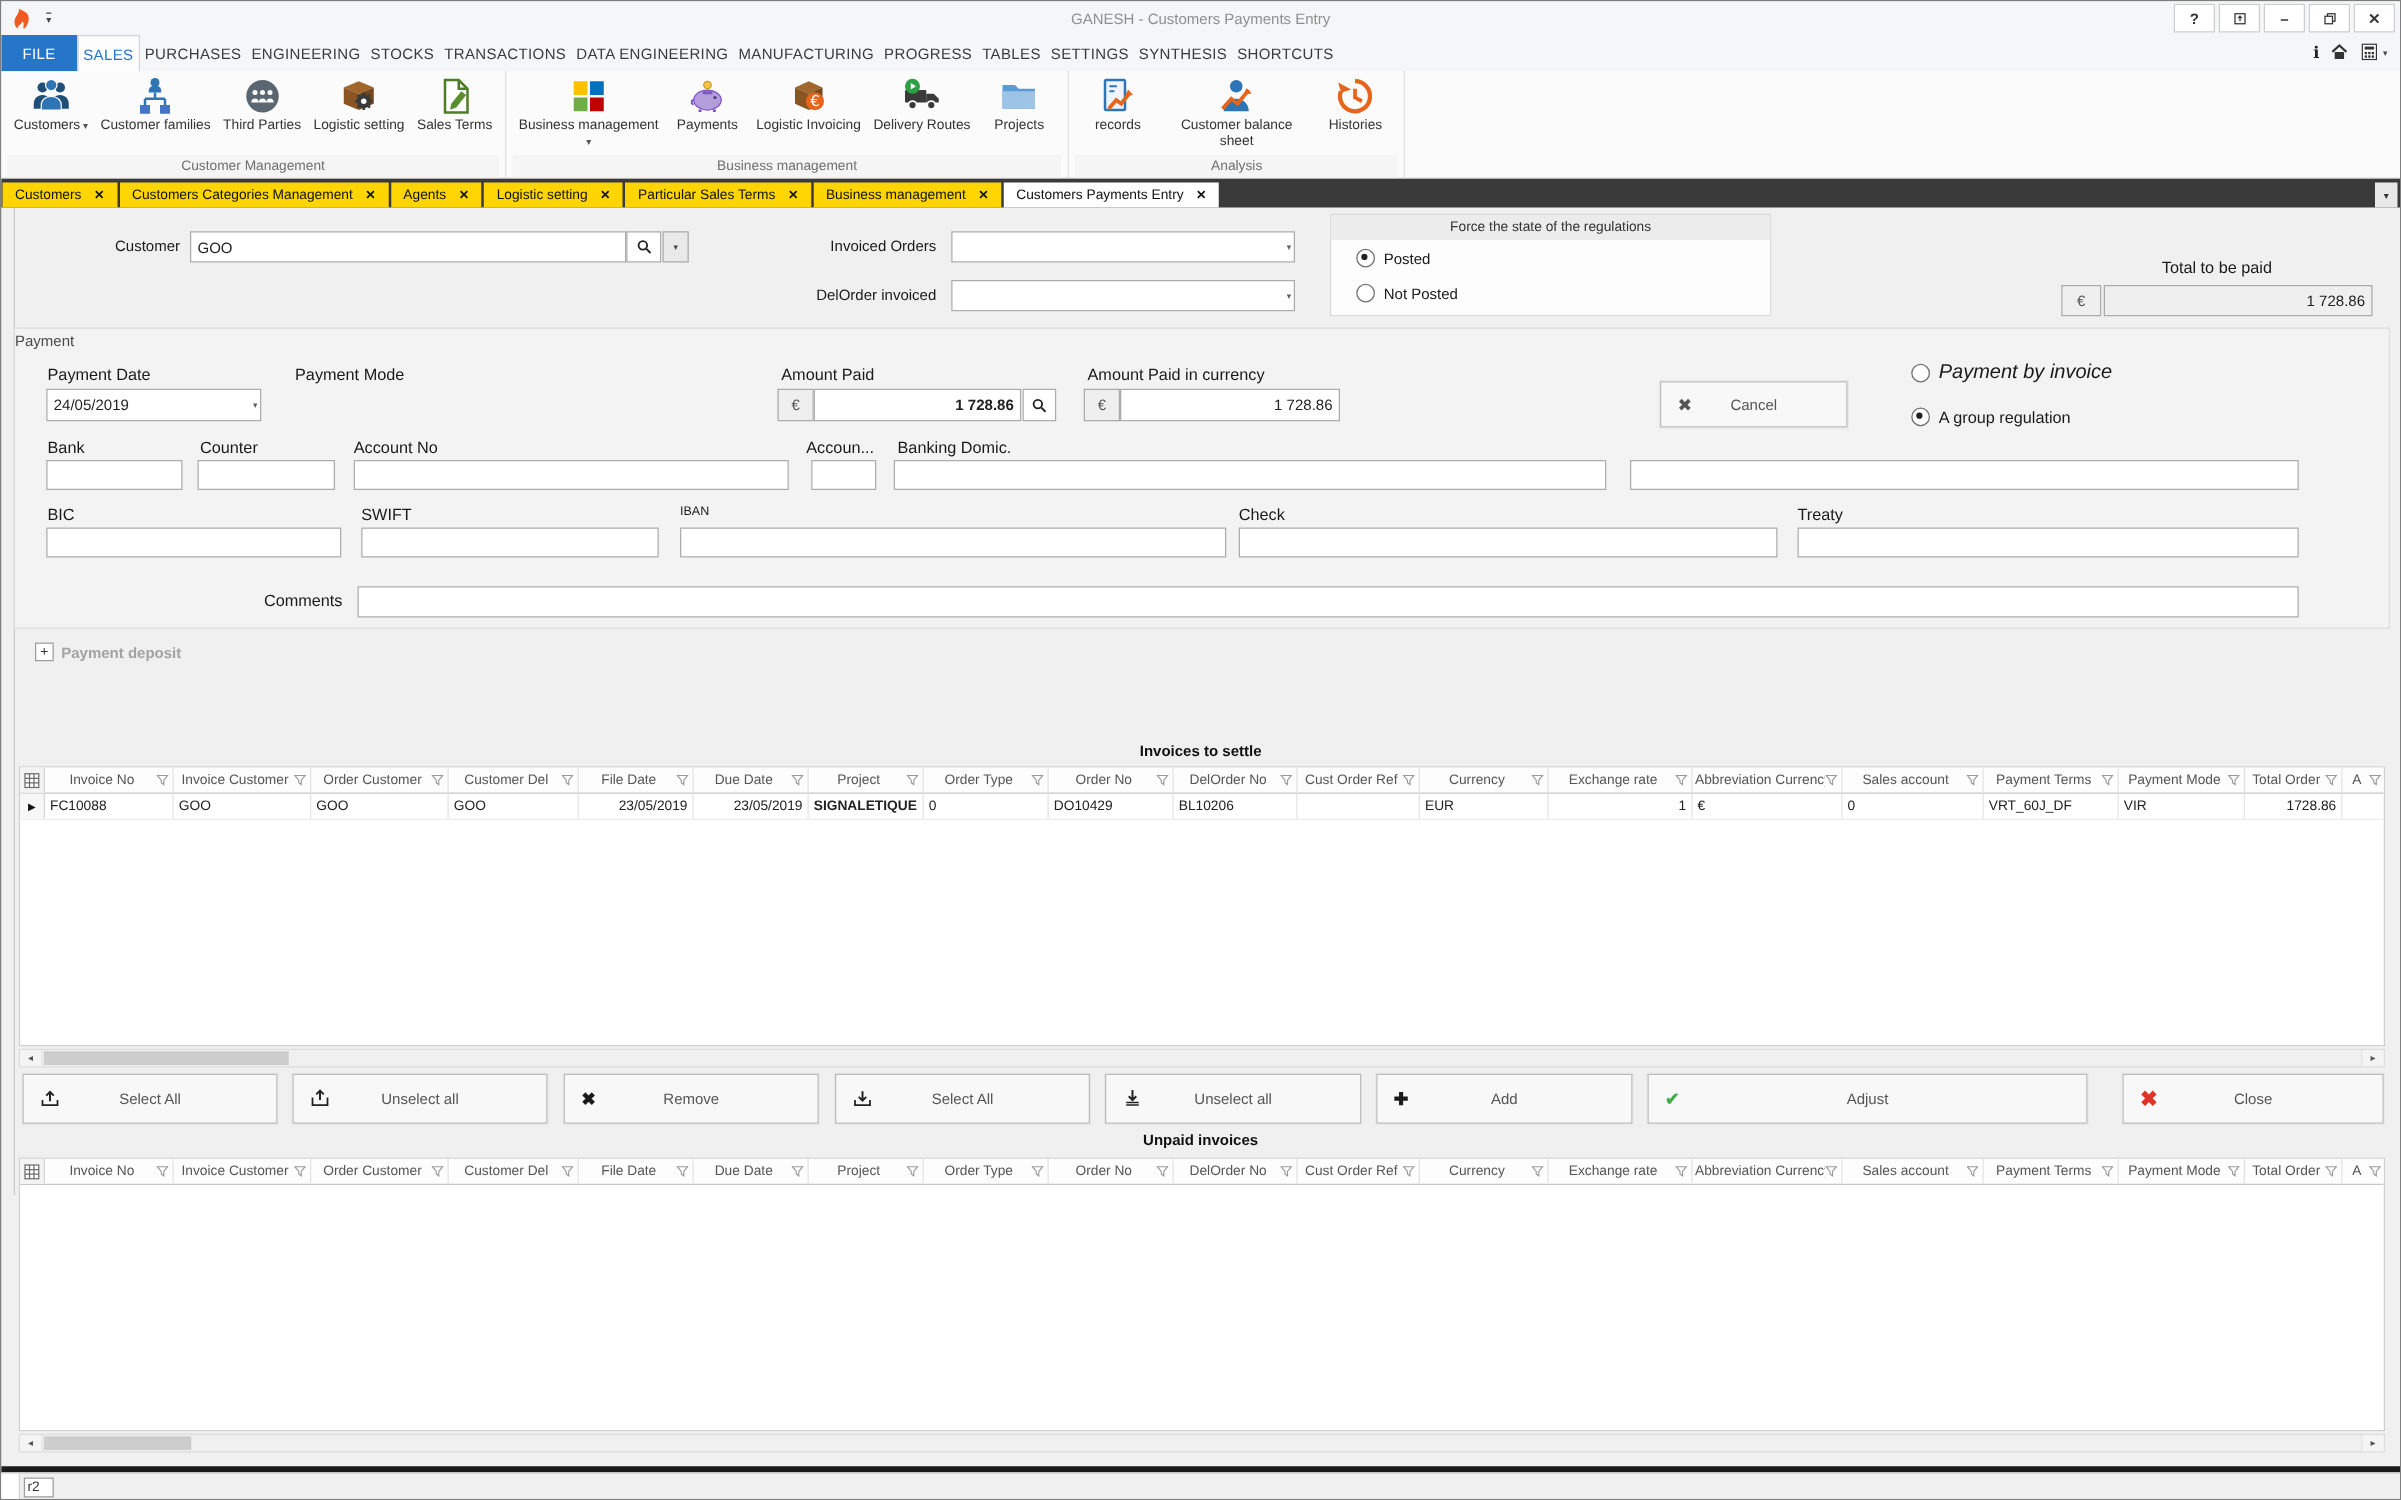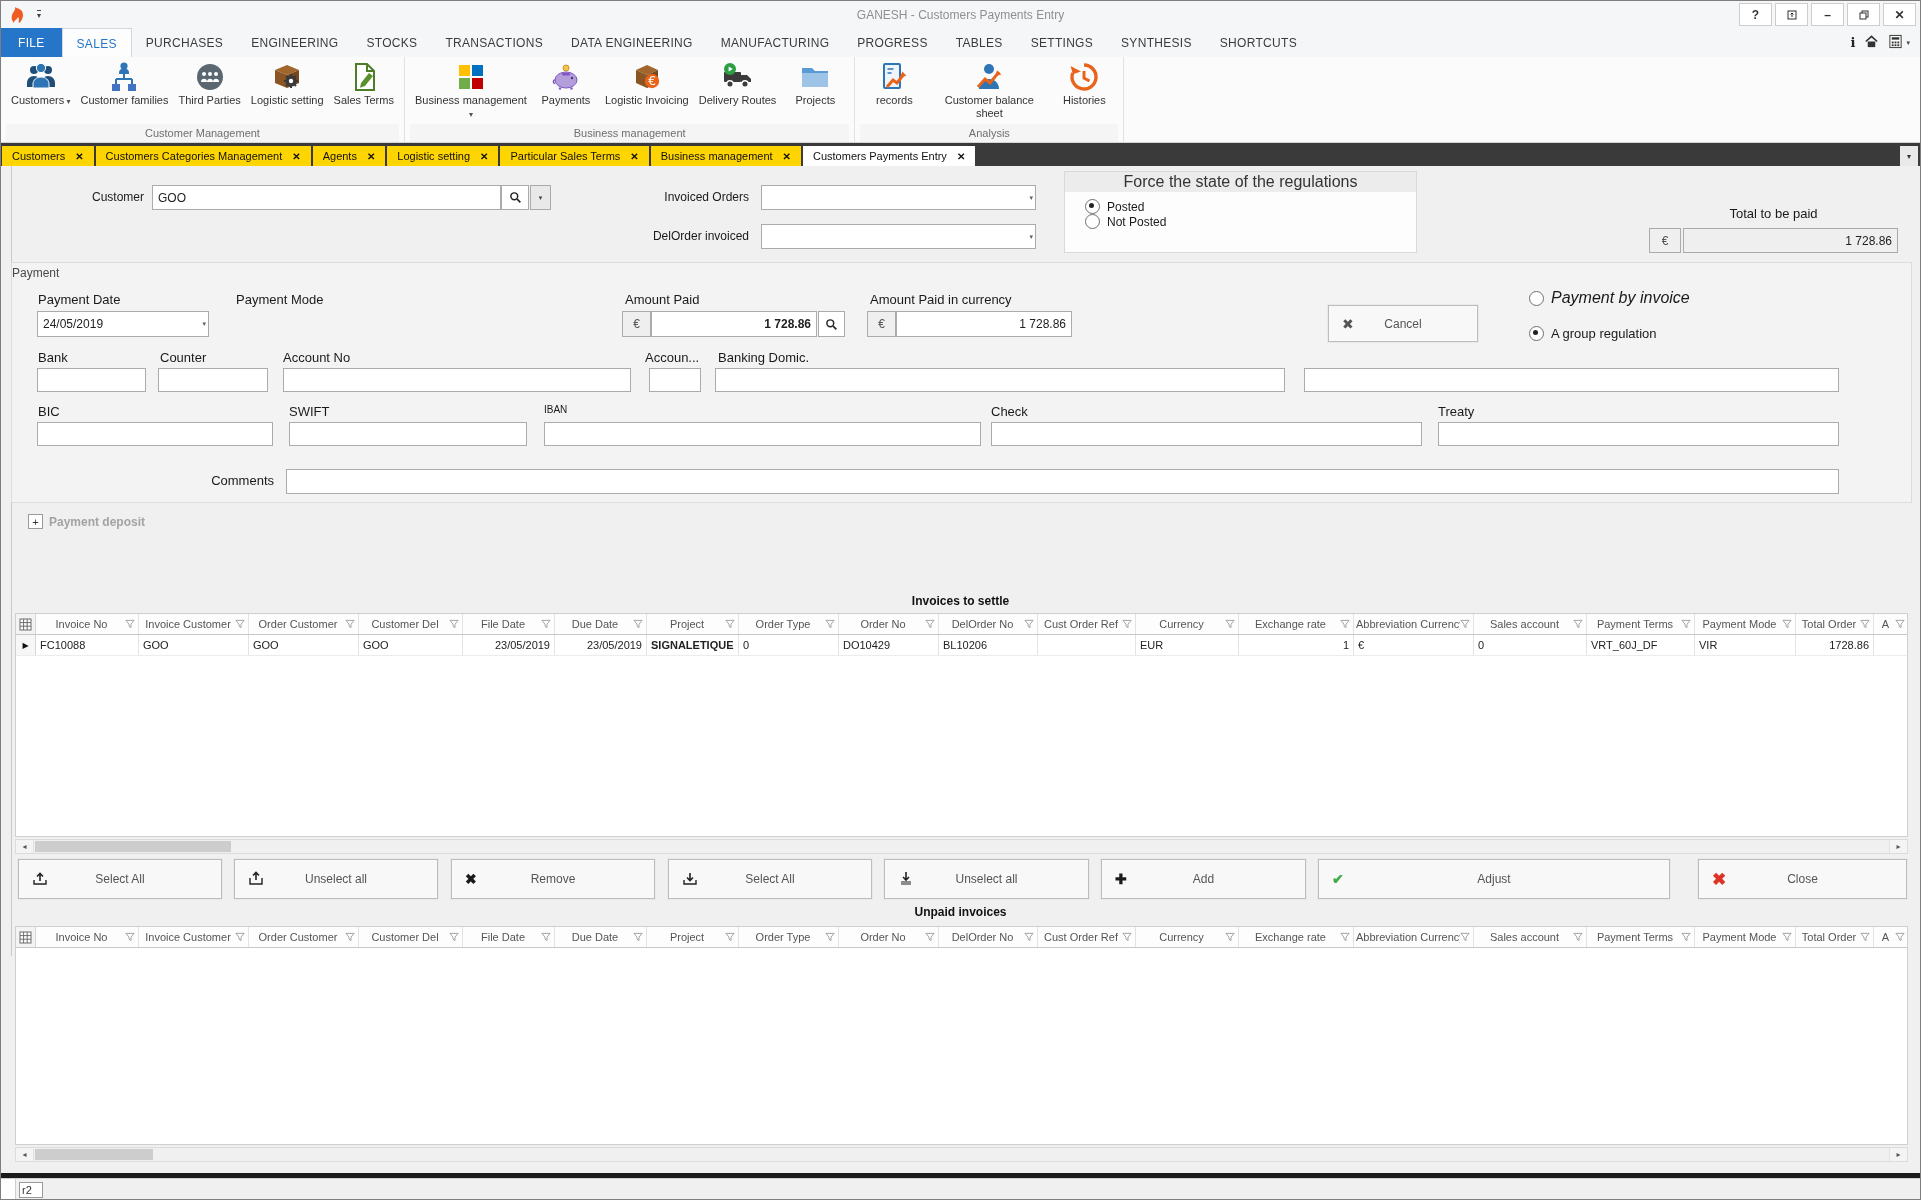--- a/index.html
+++ b/index.html
@@ -10,21 +10,21 @@
   #titlebar{position:absolute;left:0;top:0;width:100%;height:27px;background:#f5f6f7;display:flex;align-items:center}
   #app-logo{width:20px;height:20px;margin-left:8px}
   #qat-arrow{font-size:8px;color:#444;margin-left:8px;border-top:1px solid #444;line-height:8px;padding-top:1px}
   #win-title{position:absolute;left:0;right:0;text-align:center;color:#8f8f8f;font-size:12px;pointer-events:none}
   #win-controls{margin-left:auto;display:flex;padding-right:4px}
   .wctl{width:31px;height:21px;border:1px solid #cdcdcd;background:#fff;display:flex;align-items:center;justify-content:center;margin-left:3px;color:#333;font-size:12px;font-weight:bold}
   .wctl svg{width:10px;height:10px}
   
   #tabrow{position:absolute;left:0;top:27px;width:100%;height:29px;background:#f5f6f7;display:flex;align-items:flex-end}
   #ribbon-tab-bar{display:flex;height:29px}
-  .rtab{padding:0 14px;height:29px;display:flex;align-items:center;font-size:12px;color:#3b3b3b;letter-spacing:.3px;cursor:default}
+  .rtab{padding:0 4px;height:29px;display:flex;align-items:center;font-size:12px;color:#3b3b3b;letter-spacing:.3px;cursor:default}
   .rtab.file{background:#2576c9;color:#fff;padding:0 17px}
   .rtab.active{background:#fdfdfd;color:#2576c9;border:1px solid #d5d5d5;border-bottom:none}
   #tab-right-icons{margin-left:auto;display:flex;align-items:center;gap:9px;padding-right:10px;height:29px}
   #tab-right-icons .tri{font-size:13px;font-weight:bold;color:#222;font-family:"DejaVu Serif",serif}
   #tab-right-icons svg{width:15px;height:15px}
   #tab-right-icons .mini-drop{font-size:7px;color:#444;margin-left:-6px}
   
   #ribbon{position:absolute;left:0;top:56px;width:100%;height:85px;background:#fbfbfb;border-bottom:1px solid #d6d6d6;display:flex}
   .rgroup{display:flex;flex-direction:column;border-right:1px solid #e2e2e2;padding:0 5px}
   .ritems{display:flex;align-items:flex-start;flex:1}
@@ -45,21 +45,21 @@
   .flabel{position:absolute;font-size:12px;color:#1a1a1a;white-space:nowrap}
   .flabel.r{text-align:right}
   .tinput{position:absolute;background:#fff;border:1px solid #ababab;box-sizing:border-box;font-size:12px;padding:0 5px;display:flex;align-items:center;overflow:hidden}
   .tinput.num{justify-content:flex-end}
   .tinput.gray{background:#efefef}
   .carrow{position:absolute;right:2px;font-size:7px;color:#606060}
   .sqbtn{position:absolute;background:#fff;border:1px solid #ababab;box-sizing:border-box;display:flex;align-items:center;justify-content:center}
   .sqbtn svg{width:13px;height:13px}
   .sqbtn.graybg{background:#e9e9e9}
   .groupbox{position:absolute;border:1px solid #d9d9d9;background:#fdfdfd;box-sizing:border-box}
-  .groupbox .gbtitle{height:20px;background:#ececec;display:flex;align-items:center;justify-content:center;font-size:16px;color:#333}
+  .groupbox .gbtitle{height:20px;background:#ececec;display:flex;align-items:center;justify-content:center;font-size:11px;color:#333}
   .radiorow{display:flex;align-items:center;gap:7px;cursor:default}
   .rad{width:13px;height:13px;border:1px solid #707070;border-radius:50%;background:#fff;position:relative;flex:none}
   .rad.checked::after{content:"";position:absolute;left:3px;top:3px;width:5px;height:5px;border-radius:50%;background:#222}
   .radlabel{font-size:12px;color:#1a1a1a;white-space:nowrap}
   #payment-box{position:absolute;border:1px solid #dcdcdc;background:#f3f3f3;box-sizing:border-box}
   #payment-title{position:absolute;width:100%;text-align:left;top:3px;font-size:12px;color:#4a4a4a}
   .sel{background:#3297fd;color:#fff;padding:0 1px}
   .bigbtn{position:absolute;background:#f8f8f8;border:1px solid #bdbdbd;box-shadow:0 0 0 1px #e9e9e9;box-sizing:border-box;display:flex;align-items:center;color:#555;font-size:12px;cursor:default}
   .bigbtn .bicon{position:absolute;left:13px;display:flex;align-items:center;font-size:14px}
   .bigbtn .bicon svg{width:16px;height:16px}
@@ -359,21 +359,21 @@
       <span class="carrow">▾</span>
     </div>
 
   <div class="flabel r" style="left:600px;top:228px;width:148px">DelOrder invoiced</div>
   <div class="tinput" style="left:760px;top:223px;width:275px;height:25px">
       <span class="carrow">▾</span>
     </div>
 
   <div class="groupbox" style="left:1063px;top:170px;width:353px;height:82px">
     <div class="gbtitle">Force the state of the regulations</div>
-    <div id="force-radios" style="padding:7px 0 0 20px;display:flex;flex-direction:column;gap:0">
+    <div id="force-radios" style="padding:7px 0 0 20px;display:flex;flex-direction:column;gap:13px">
         <div class="radiorow">
           <span class="rad checked"></span>
           <span class="radlabel">Posted</span>
         </div>
         <div class="radiorow">
           <span class="rad"></span>
           <span class="radlabel">Not Posted</span>
         </div>
       </div>
   </div>

